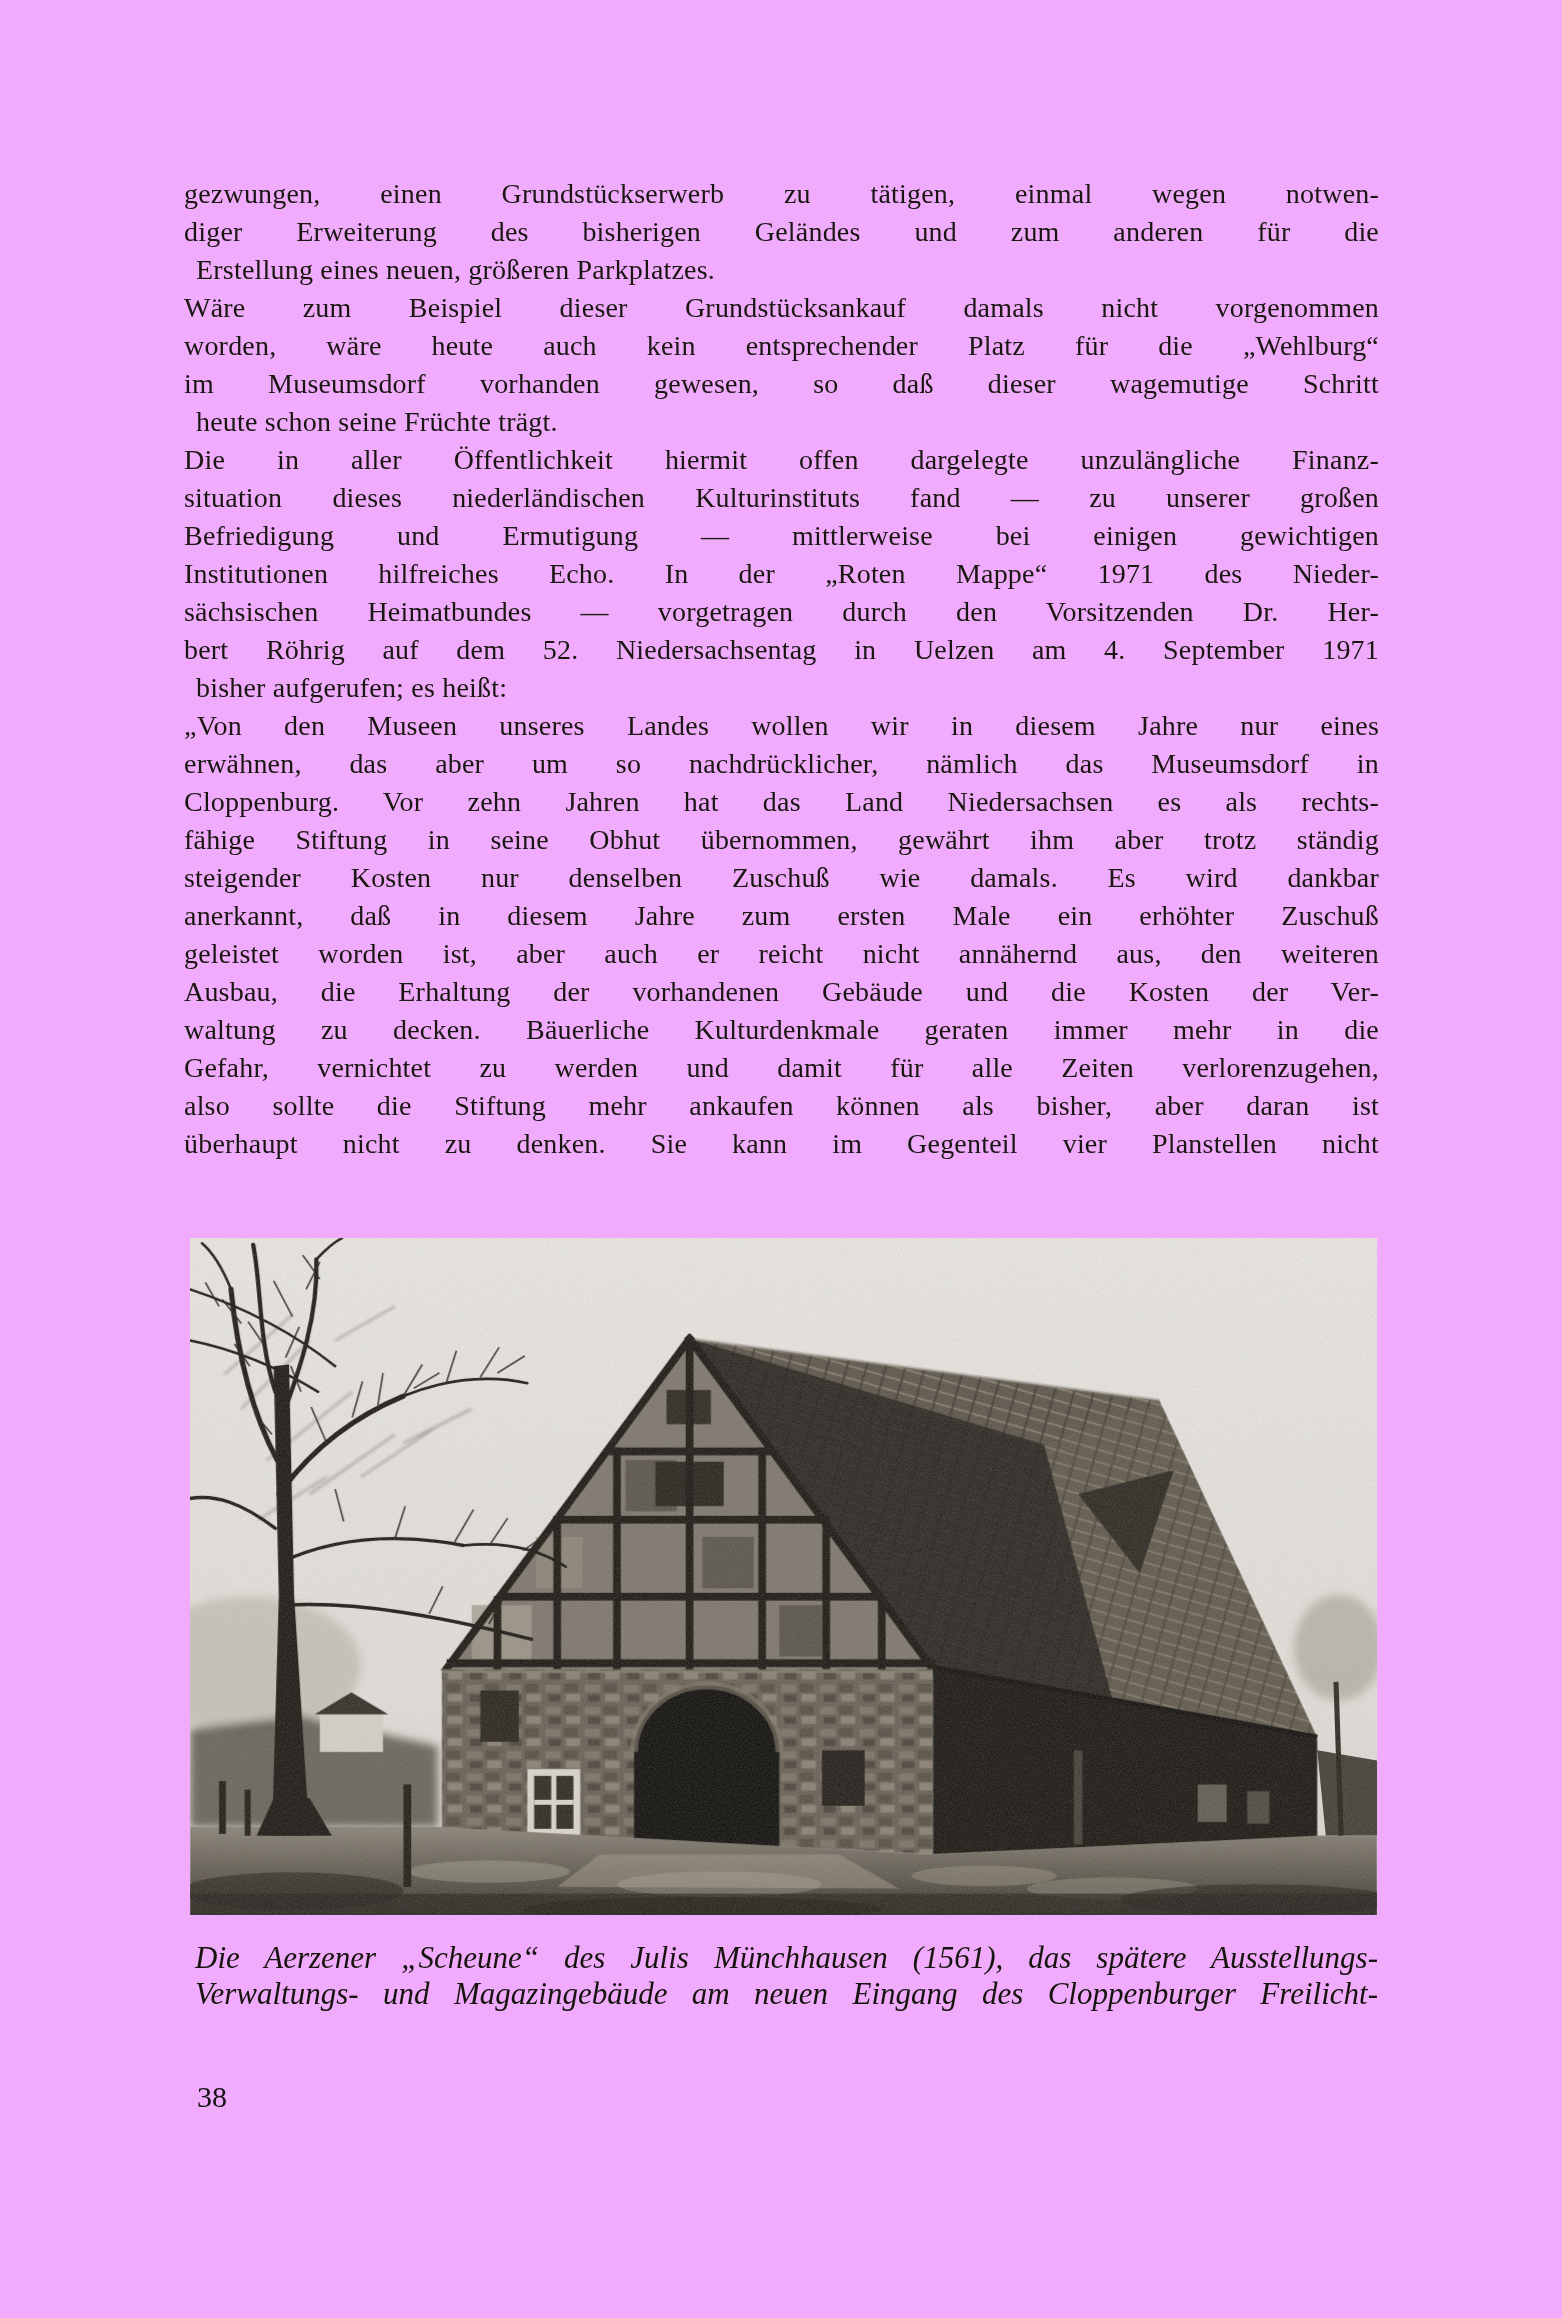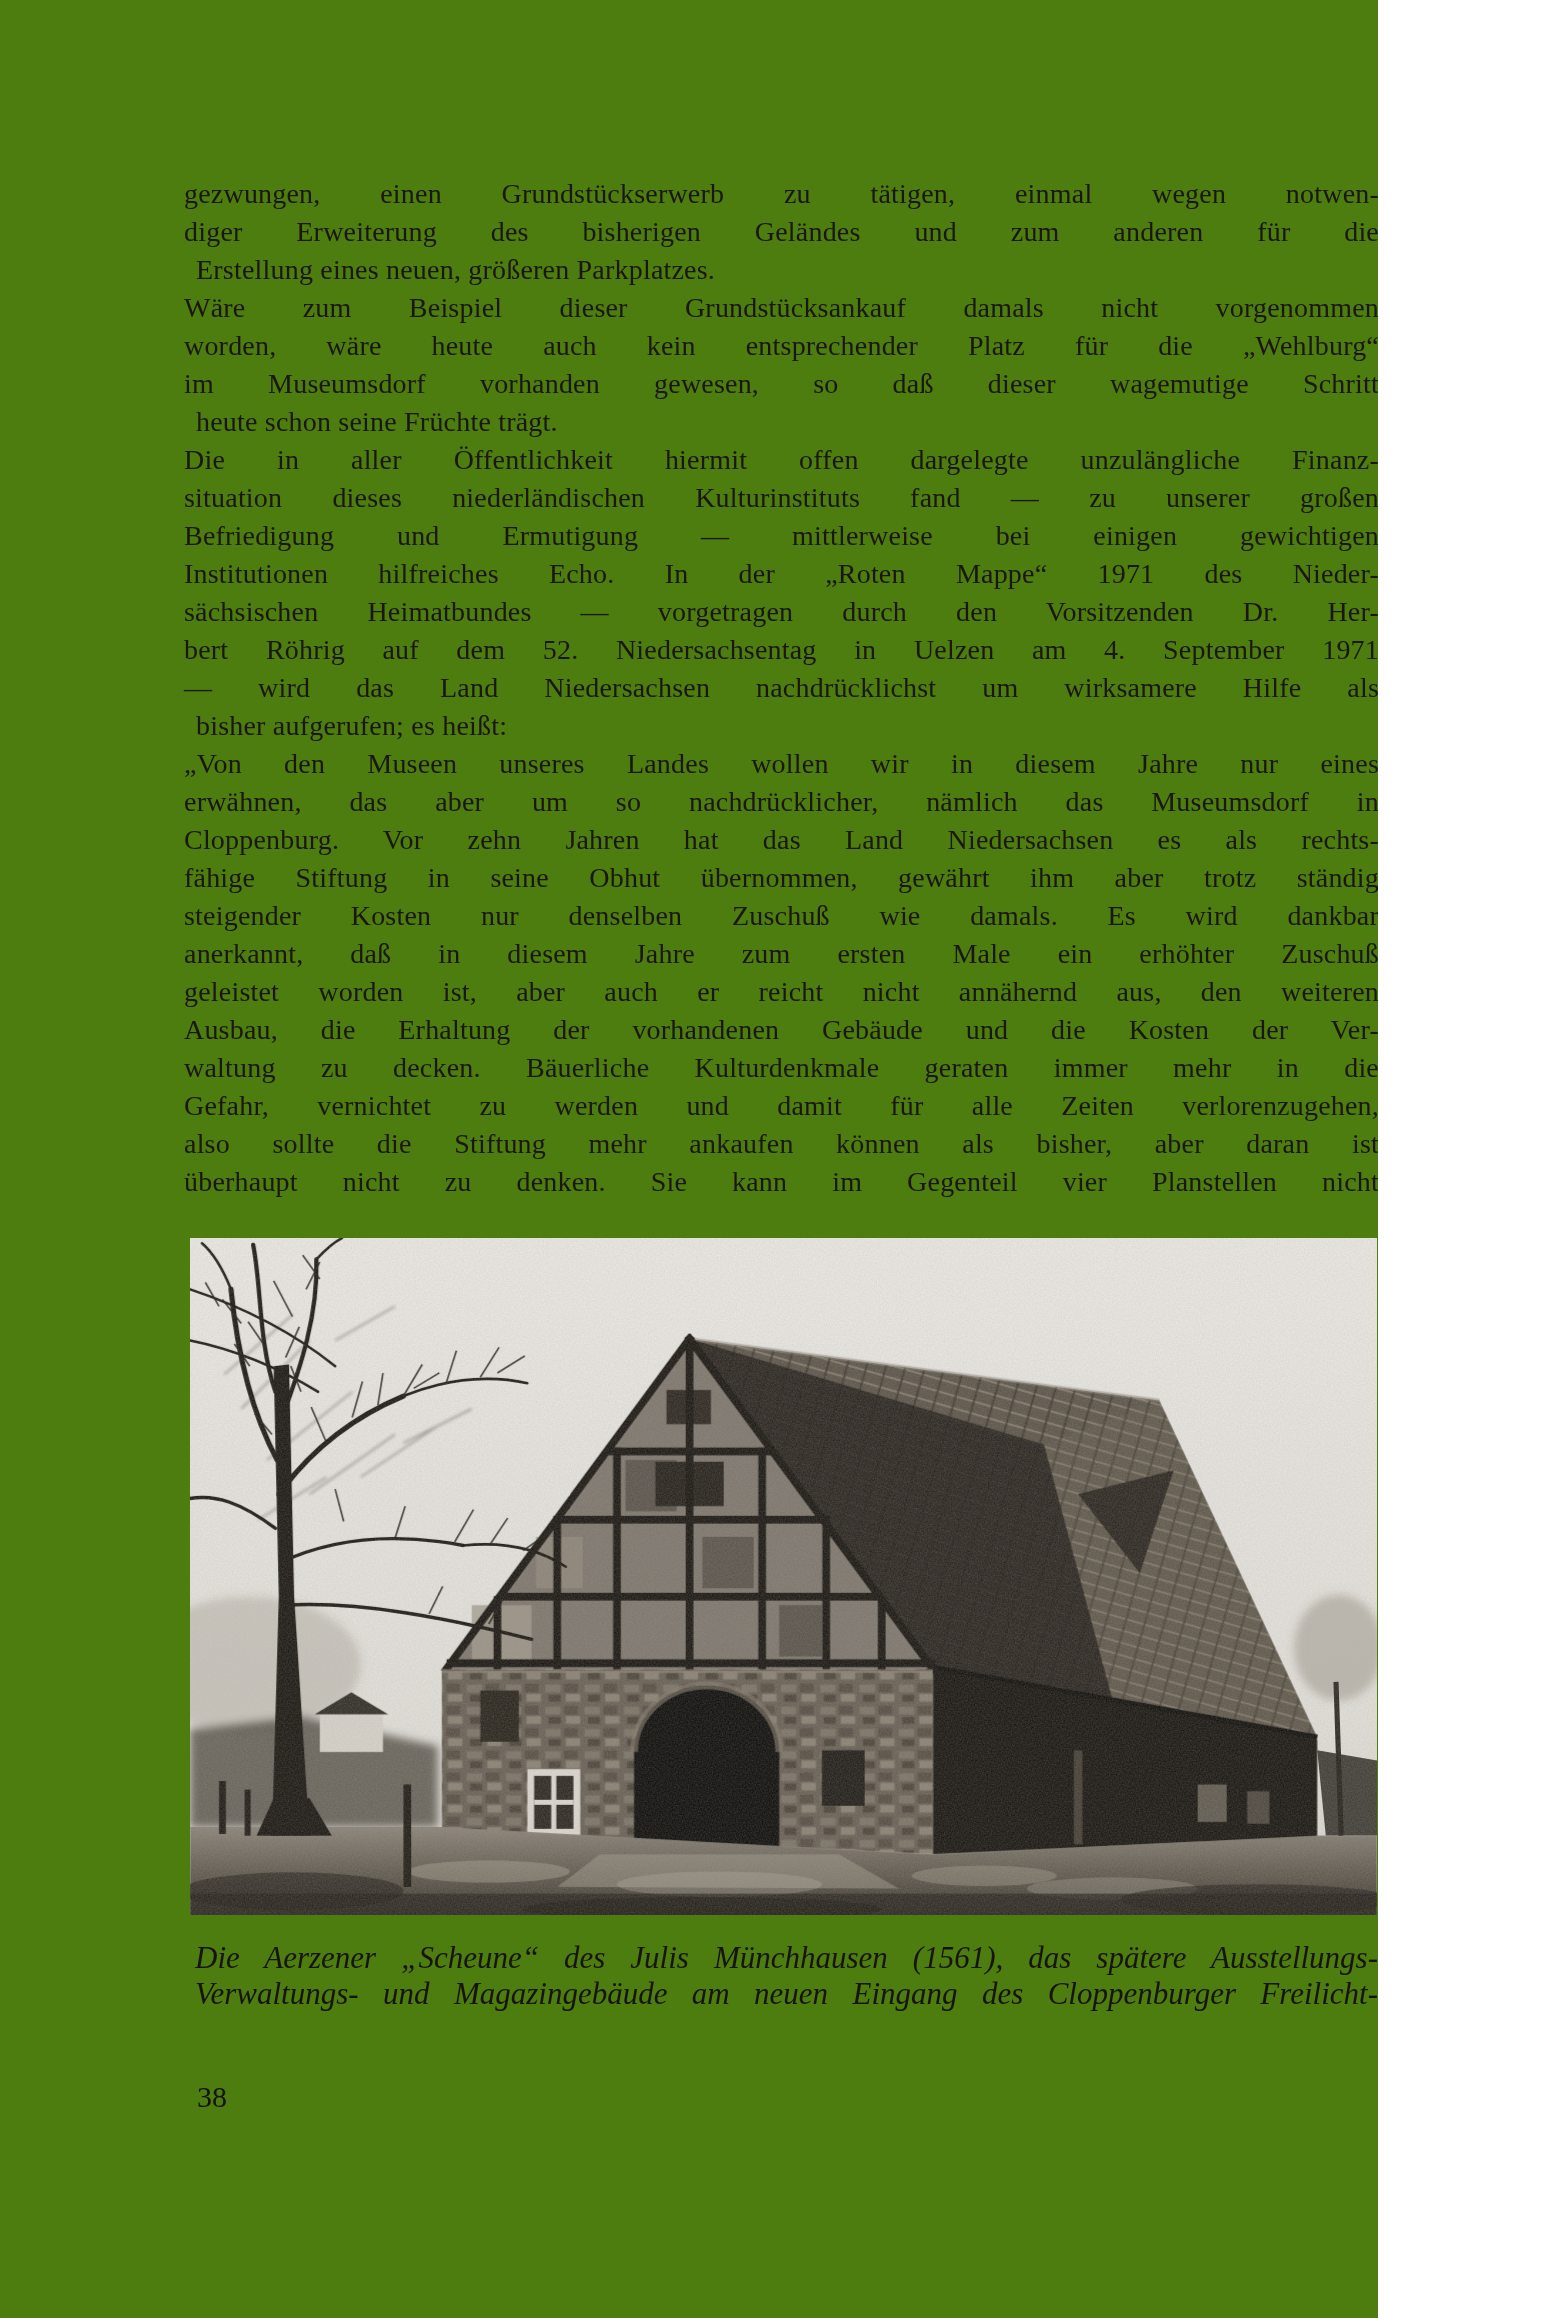--- a/index.html
+++ b/index.html
@@ -1,20 +1,20 @@
 <!DOCTYPE html>
 <html style="font-size:13.7px"><head>
 <meta charset="utf-8">
 <style>
   html,body{margin:0;padding:0;}
   .page{
     position:relative;
-    width:1378px;
+    width:1562px;
     height:2319px;
-    background:#4d7c0f;
+    background:#f0abfc;
     overflow:hidden;
     font-family:"Liberation Serif","DejaVu Serif",serif;
     color:#1a1712;
   }
   
   .body-text{
     position:absolute;
     left:184px; top:175px;
     width:1195px;
     font-size:28px;
@@ -78,21 +78,20 @@
       <div class="line">Wäre zum Beispiel dieser Grundstücksankauf damals nicht vorgenommen</div>
       <div class="line">worden, wäre heute auch kein entsprechender Platz für die „Wehlburg“</div>
       <div class="line">im Museumsdorf vorhanden gewesen, so daß dieser wagemutige Schritt</div>
       <div class="line end">heute schon seine Früchte trägt.</div>
       <div class="line">Die in aller Öffentlichkeit hiermit offen dargelegte unzulängliche Finanz-</div>
       <div class="line">situation dieses niederländischen Kulturinstituts fand — zu unserer großen</div>
       <div class="line">Befriedigung und Ermutigung — mittlerweise bei einigen gewichtigen</div>
       <div class="line">Institutionen hilfreiches Echo. In der „Roten Mappe“ 1971 des Nieder-</div>
       <div class="line">sächsischen Heimatbundes — vorgetragen durch den Vorsitzenden Dr. Her-</div>
       <div class="line">bert Röhrig auf dem 52. Niedersachsentag in Uelzen am 4. September 1971</div>
-      <div class="line">— wird das Land Niedersachsen nachdrücklichst um wirksamere Hilfe als</div>
       <div class="line end">bisher aufgerufen; es heißt:</div>
       <div class="line">„Von den Museen unseres Landes wollen wir in diesem Jahre nur eines</div>
       <div class="line">erwähnen, das aber um so nachdrücklicher, nämlich das Museumsdorf in</div>
       <div class="line">Cloppenburg. Vor zehn Jahren hat das Land Niedersachsen es als rechts-</div>
       <div class="line">fähige Stiftung in seine Obhut übernommen, gewährt ihm aber trotz ständig</div>
       <div class="line">steigender Kosten nur denselben Zuschuß wie damals. Es wird dankbar</div>
       <div class="line">anerkannt, daß in diesem Jahre zum ersten Male ein erhöhter Zuschuß</div>
       <div class="line">geleistet worden ist, aber auch er reicht nicht annähernd aus, den weiteren</div>
       <div class="line">Ausbau, die Erhaltung der vorhandenen Gebäude und die Kosten der Ver-</div>
       <div class="line">waltung zu decken. Bäuerliche Kulturdenkmale geraten immer mehr in die</div>

